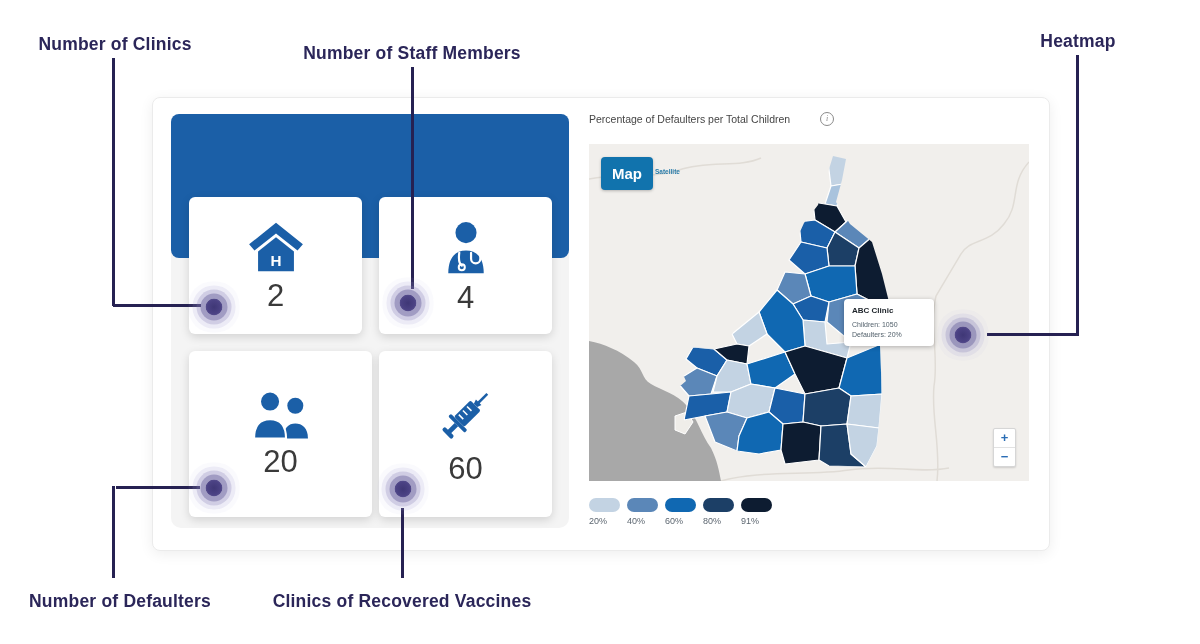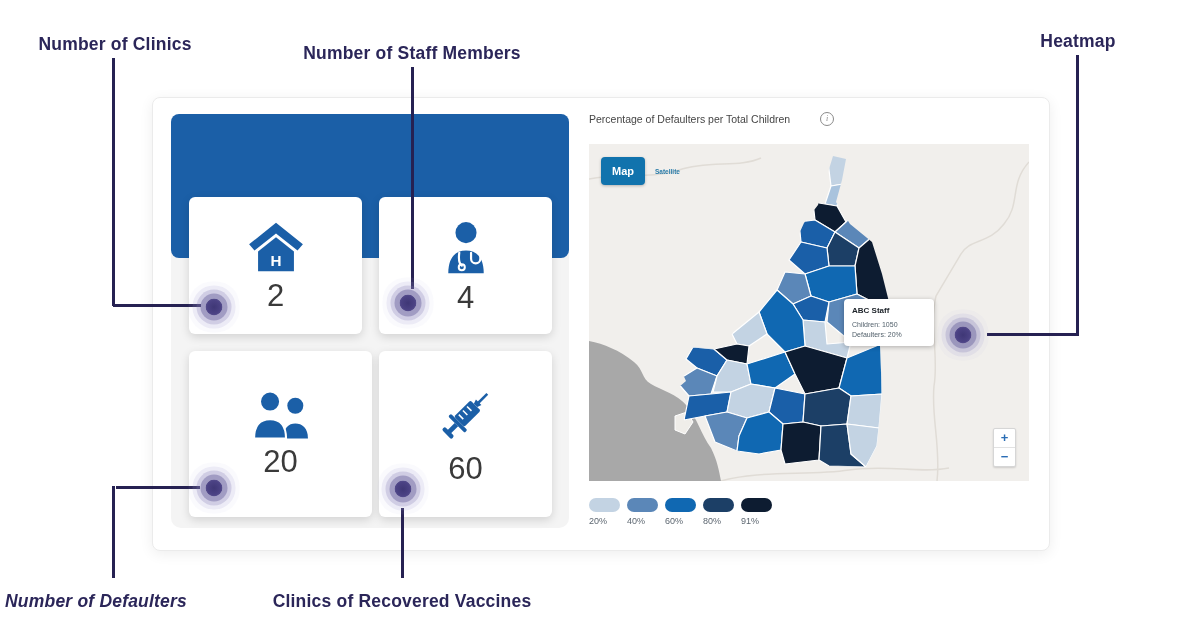--- a/index.html
+++ b/index.html
@@ -36,21 +36,21 @@
 
   
   .map-title-row{position:absolute;left:436px;top:14px;display:flex;align-items:center;gap:30px;}
   .map-title{font-size:10.5px;color:#454545;}
   .info-dot{width:12px;height:12px;border:1px solid #8a8a8a;border-radius:50%;color:#8a8a8a;
             font-size:8px;line-height:12px;text-align:center;font-style:italic;
             font-family:"Liberation Serif", serif;}
   .map-canvas{position:absolute;left:436px;top:46px;width:440px;height:337px;
               background:#f1efec;overflow:hidden;}
   .gmap-btn{position:absolute;left:12px;top:13px;background:#1173ad;color:#fff;
-            font-size:11px;font-weight:bold;padding:8px 11px;border-radius:4px;
+            font-size:15px;font-weight:bold;padding:8px 11px;border-radius:4px;
             box-shadow:0 1px 3px rgba(0,0,0,.25);}
   .sat-label{position:absolute;left:66px;top:24px;font-size:6.5px;font-weight:bold;color:#2b7ca9;}
   .tooltip{position:absolute;left:255px;top:155px;width:74px;background:#fff;border-radius:4px;
            padding:7px 8px 8px;box-shadow:0 1px 5px rgba(0,0,0,.28);}
   .tooltip .tt-title{font-size:8px;font-weight:bold;color:#20262c;margin-bottom:6px;}
   .tooltip .tt-line{font-size:7px;color:#52606b;margin-top:3px;}
   .zoomctl{position:absolute;left:404px;top:284px;width:21px;background:#fff;
            border:1px solid #d6d6d6;border-radius:2px;box-shadow:0 1px 2px rgba(0,0,0,.15);}
   .zoomctl .zbtn{height:18px;text-align:center;font-size:13px;font-weight:bold;color:#2a6db5;
                  line-height:18px;cursor:pointer;}
@@ -62,21 +62,21 @@
   .legend-label{font-size:9px;color:#5c6670;margin-top:4px;}
 </style>
 </head>
 <body>
 
 <div class="stage">
 
   <div class="ann-label" style="left:115px;top:34px;">Number of Clinics</div>
   <div class="ann-label" style="left:412px;top:43px;">Number of Staff Members</div>
   <div class="ann-label" style="left:1078px;top:31px;">Heatmap</div>
-  <div class="ann-label" style="left:96px;top:591px;font-style:italic;">Number of Defaulters</div>
+  <div class="ann-label" style="left:120px;top:591px;">Number of Defaulters</div>
   <div class="ann-label" style="left:402px;top:591px;">Clinics of Recovered Vaccines</div>
 
   <div class="conn" style="left:112px;top:58px;width:3px;height:248px;z-index:20;"></div>
   <div class="conn" style="left:113px;top:304px;width:88px;height:3px;z-index:20;"></div>
   <div class="conn" style="left:411px;top:67px;width:3px;height:222px;z-index:20;"></div>
   <div class="conn" style="left:1076px;top:55px;width:3px;height:281px;z-index:20;"></div>
   <div class="conn" style="left:987px;top:333px;width:92px;height:3px;z-index:20;"></div>
   <div class="conn" style="left:116px;top:486px;width:84px;height:3px;z-index:20;"></div>
   <div class="conn" style="left:112px;top:486px;width:3px;height:92px;z-index:20;"></div>
   <div class="conn" style="left:401px;top:508px;width:3px;height:70px;z-index:20;"></div>
@@ -190,21 +190,21 @@
           <polygon points="192,306 194,280 214,278 232,282 230,316 196,320" fill="#0d1c31"></polygon>
           <polygon points="230,316 232,282 258,280 262,310 277,323 240,322" fill="#1c3f66"></polygon>
           <polygon points="258,280 290,284 288,302 277,323 262,310" fill="#c3d3e3"></polygon>
         </g>
       </svg>
 
       <div class="gmap-btn">Map</div>
       <div class="sat-label">Satellite</div>
 
       <div class="tooltip">
-        <div class="tt-title">ABC Staff</div>
+        <div class="tt-title">ABC Clinic</div>
         <div class="tt-line">Children: 1050</div>
         <div class="tt-line">Defaulters: 20%</div>
       </div>
 
       <div class="zoomctl">
         <div class="zbtn">+</div>
         <div class="zdiv"></div>
         <div class="zbtn">−</div>
       </div>
     </div>

